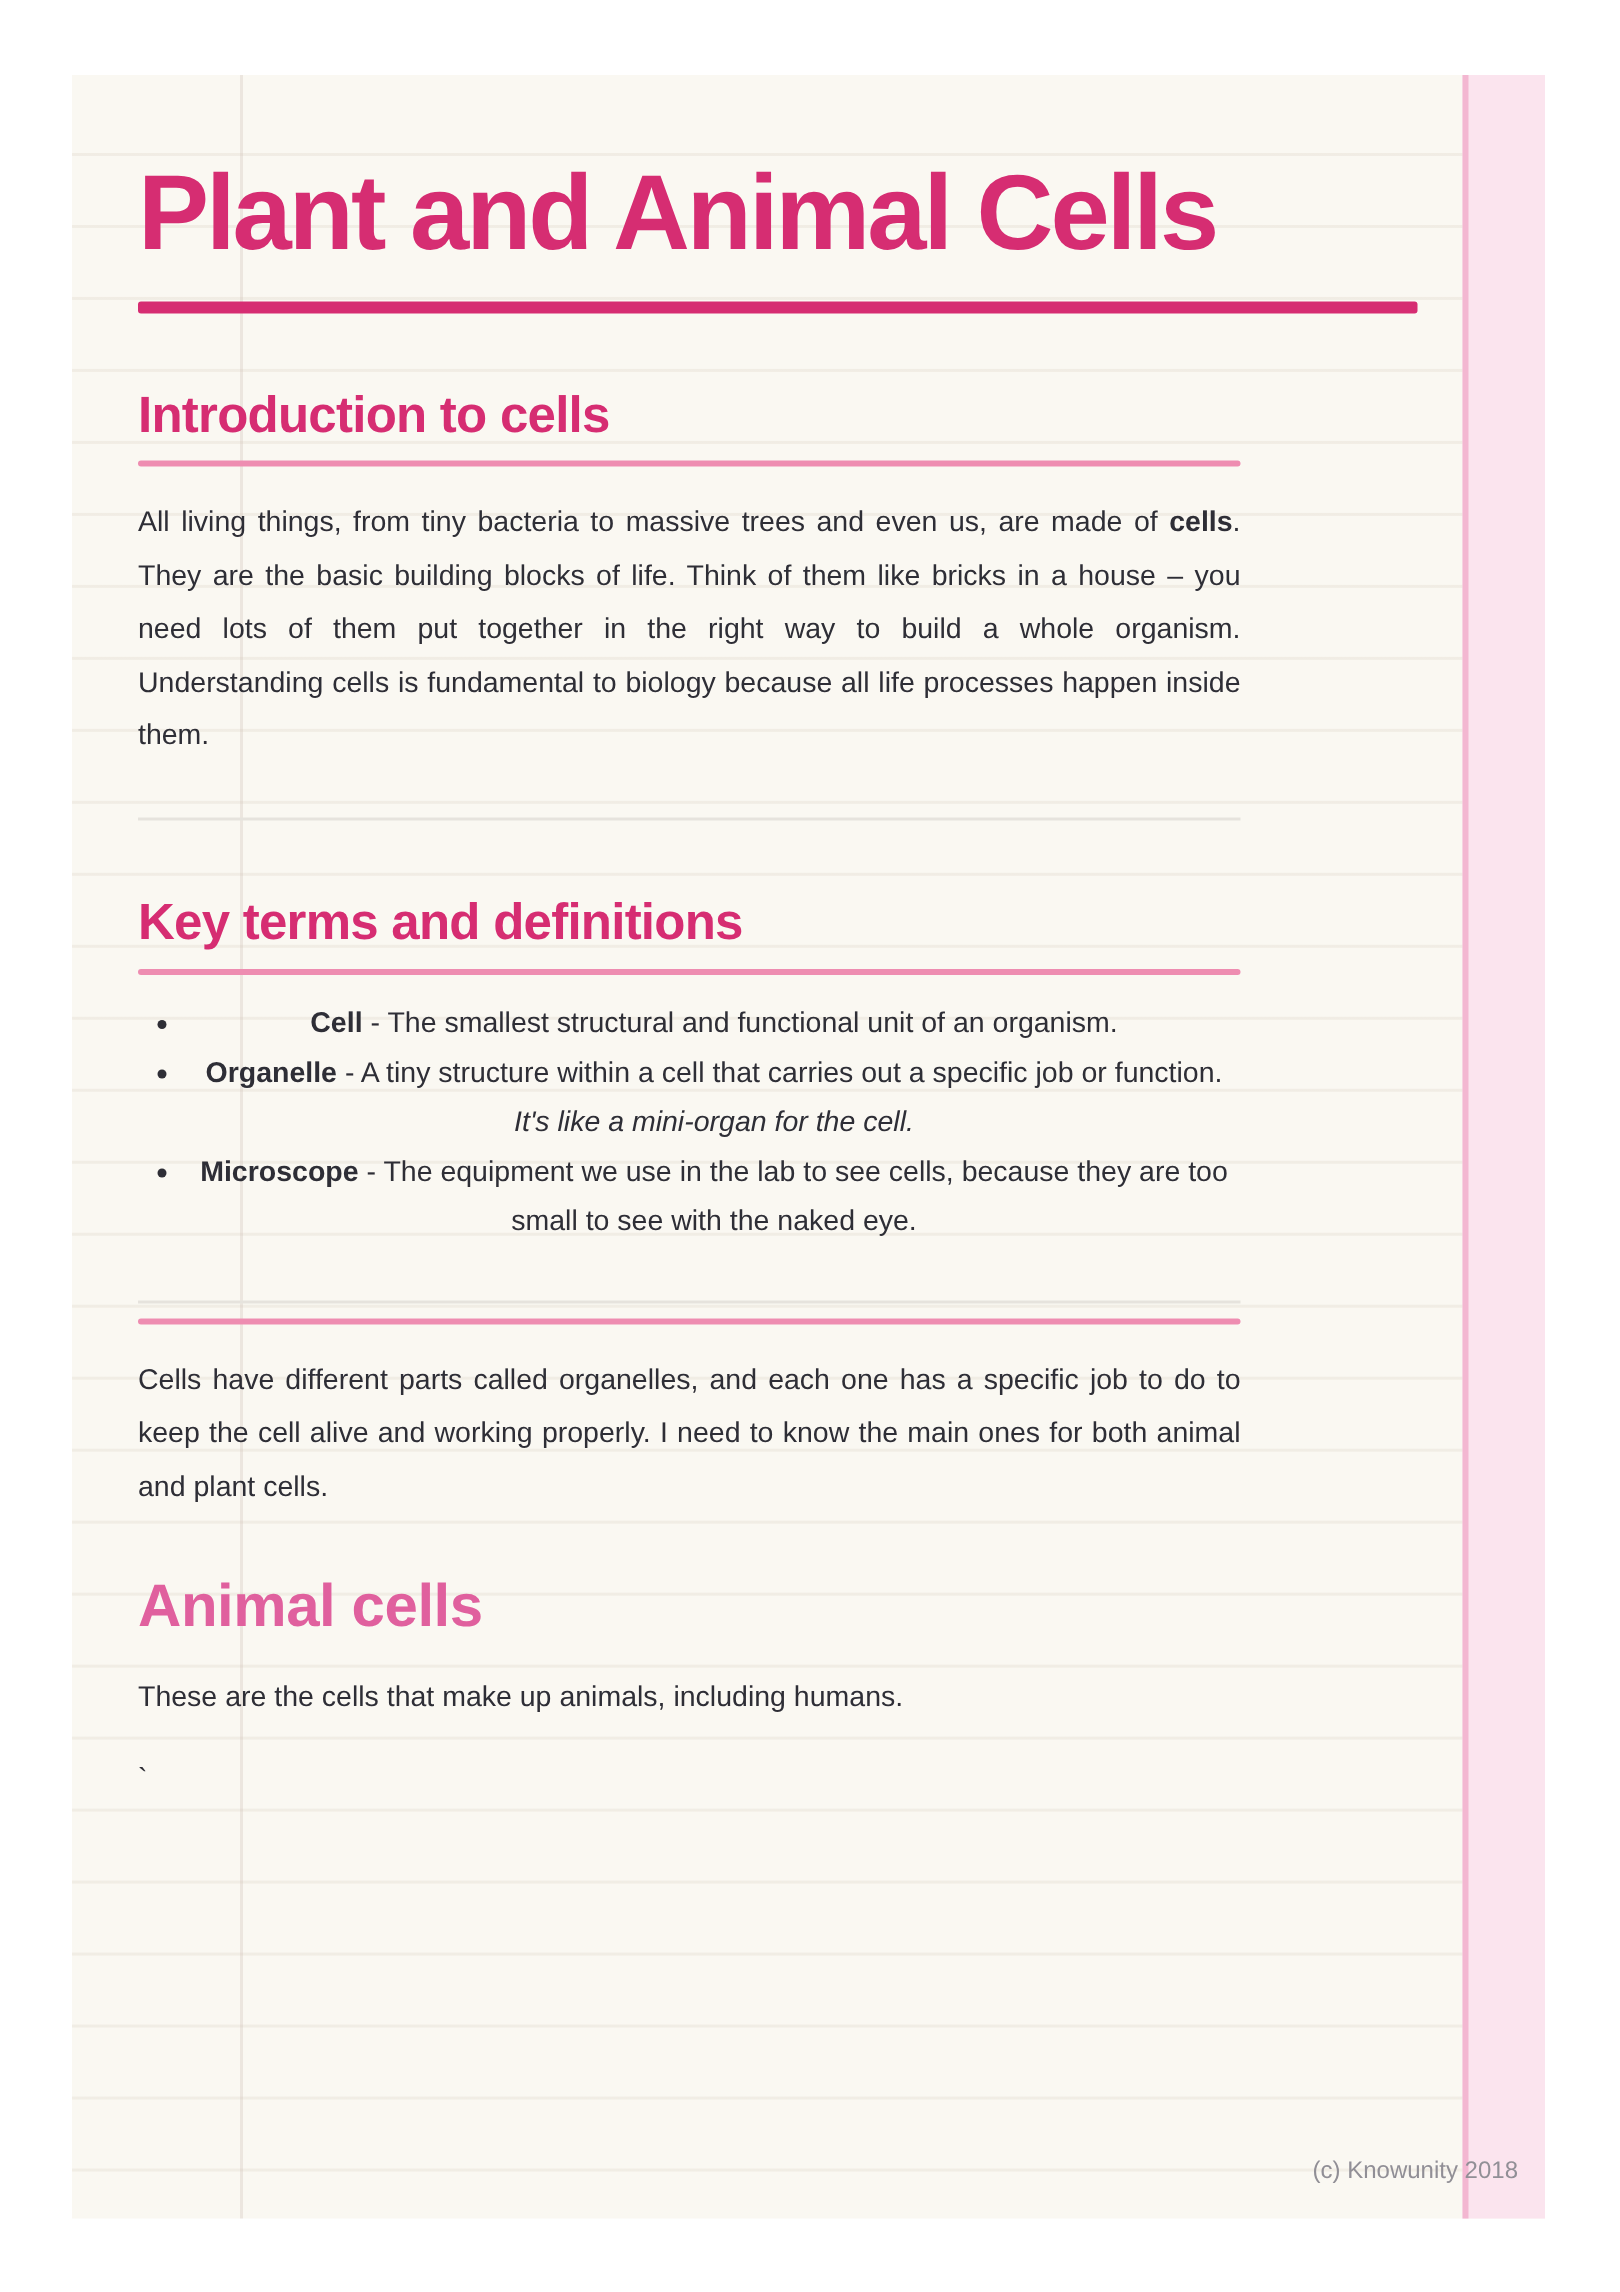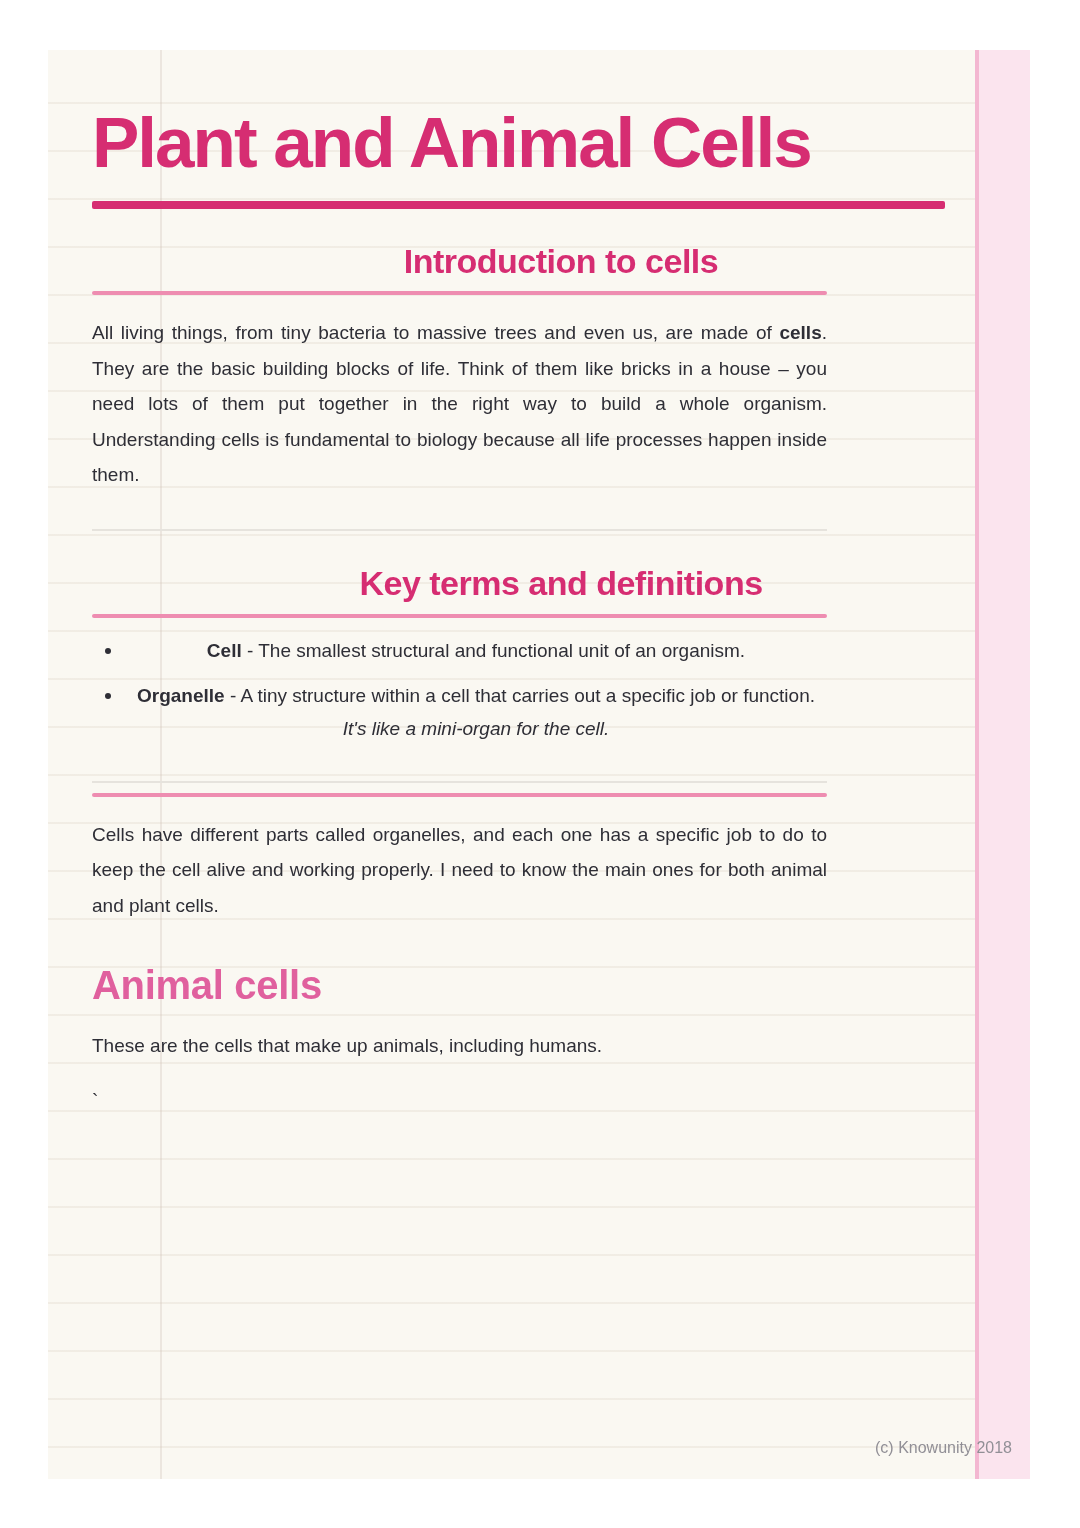--- a/index.html
+++ b/index.html
@@ -57,27 +57,26 @@
     color: #d62d72;
   }
   .title-rule {
     width: 853px;
     height: 8px;
     background: #d62d72;
     border-radius: 2px;
     margin-top: 18px;
   }
   h2 {
-    margin: 32px 0 0;
+    margin: 48px 0 0;
     font-size: 34px;
     font-weight: bold;
     letter-spacing: -0.5px;
     line-height: 1.2;
     color: #d62d72;
-    text-align: center;
   }
   .heading-rule {
     width: 735px;
     height: 4px;
     background: #ee8db1;
     border-radius: 2px;
     margin-top: 10px;
   }
   p.body {
     width: 735px;
@@ -101,21 +100,21 @@
     width: 722px;
     text-align: center;
   }
   ul.terms li {
     position: relative;
     padding-left: 20px;
     font-size: 19px;
     line-height: 33px;
     color: #2e2e36;
   }
-  ul.terms li + li { margin-top: 12px; }
+  ul.terms li + li { }
   .dot {
     position: absolute;
     left: 0;
     top: 14px;
     width: 6px;
     height: 6px;
     border-radius: 50%;
     background: #2e2e36;
   }
   ul.terms .term { font-weight: bold; }
@@ -166,20 +165,24 @@
       <div class="heading-rule"></div>
       <ul class="terms">
         <li>
           <span class="dot"></span>
           <span class="term">Cell</span><span> - The smallest structural and functional unit of an organism.</span>
         </li>
         <li>
           <span class="dot"></span>
           <span class="term">Organelle</span><span> - A tiny structure within a cell that carries out a specific job or function. </span><span class="it">It's like a mini-organ for the cell.</span>
         </li>
+        <li>
+          <span class="dot"></span>
+          <span class="term">Microscope</span><span> - The equipment we use in the lab to see cells, because they are too small to see with the naked eye.</span>
+        </li>
       </ul>
     </section>
 
     <div class="divider"></div>
 
     <section>
       <div class="heading-rule"></div>
       <p class="body">Cells have different parts called organelles, and each one has a specific job to do to keep the cell alive and working properly. I need to know the main ones for both animal and plant cells.</p>
 
       <h3>Animal cells</h3>

